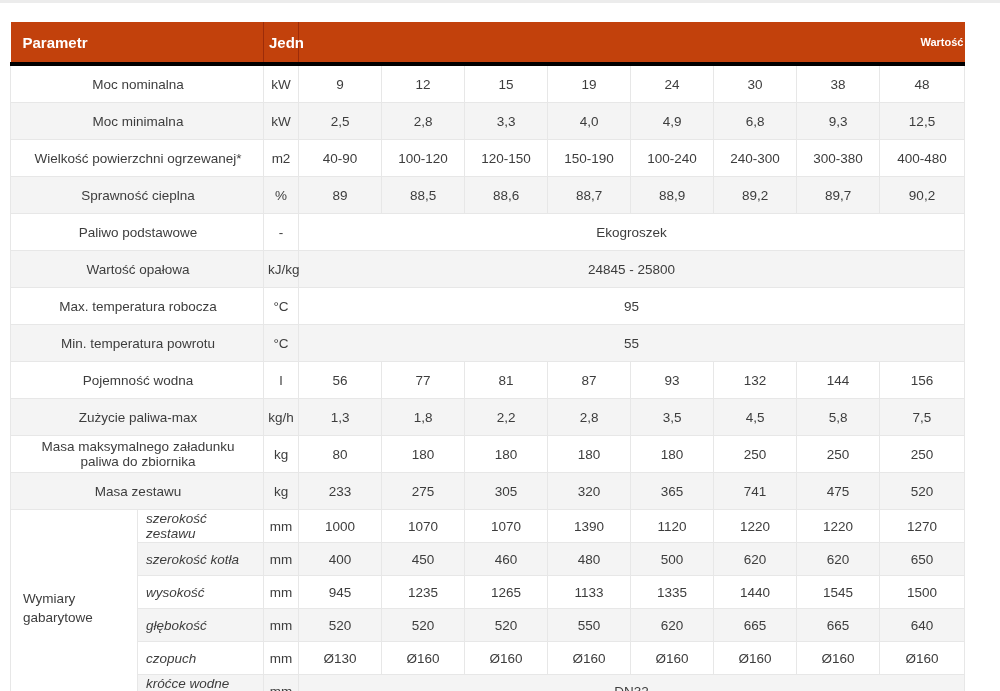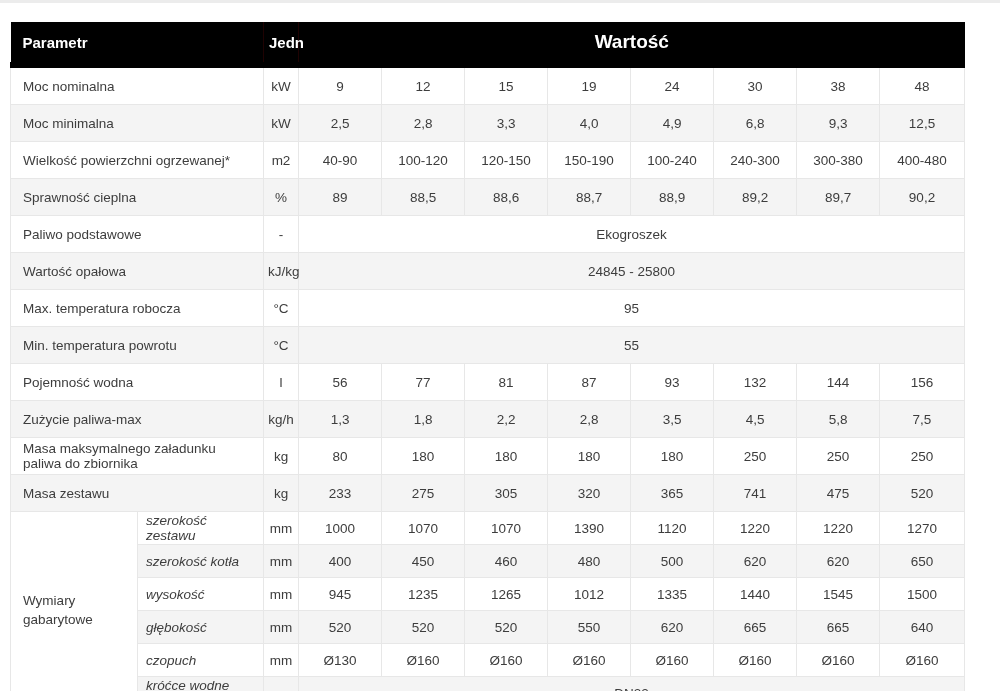--- a/index.html
+++ b/index.html
@@ -4,32 +4,32 @@
 <style>
   html,body{margin:0;padding:0;}
   body{
     width:1000px;height:691px;overflow:hidden;background:#ffffff;
     border-top:3px solid #ececec;box-sizing:border-box;
     font-family:"Liberation Sans", sans-serif;
   }
   .table-wrap{margin:19px 0 0 10px;}
   table{border-collapse:collapse;table-layout:fixed;width:955px;}
   thead th{
-    background:#000000;color:#ffffff;height:38px;vertical-align:middle;
-    font-weight:bold;border-bottom:6px solid #000000;
+    background:#c2410c;color:#ffffff;height:38px;vertical-align:middle;
+    font-weight:bold;border-bottom:4px solid #000000;
   }
   .h-param{text-align:left;padding-left:12px;font-size:15px;}
   .h-jedn{text-align:right;padding-left:5px;font-size:15px;border-left:1px solid rgba(90,5,5,.35);}
-  .h-wartosc{text-align:center;font-size:19px;border-left:1px solid rgba(90,5,5,.35);margin-top:12px;}
+  .h-wartosc{text-align:right;font-size:11px;border-left:1px solid rgba(90,5,5,.35);margin-top:12px;}
   tbody td{
     border:1px solid #e7e7e7;height:30px;text-align:center;vertical-align:middle;
     font-size:13.5px;color:#3d3d3d;padding:1px 4px;background:#ffffff;
   }
   tr.alt td{background:#f4f4f4;}
-  td.lbl{text-align:left;padding:3px 10px 3px 12px;}
+  td.lbl{text-align:center;padding:3px 10px 3px 12px;}
   td.sublbl{text-align:left;padding-left:8px;font-style:italic;}
   td.grp{background:#ffffff;text-align:left;padding-left:12px;vertical-align:middle;line-height:1.35;}
 </style>
 </head>
 <body>
 
 <div class="table-wrap">
 <table>
   <colgroup>
     <col style="width:127px">
@@ -192,21 +192,21 @@
       <td>620</td>
       <td>620</td>
       <td>650</td>
     </tr>
     <tr>
       <td class="sublbl">wysokość</td>
       <td>mm</td>
       <td>945</td>
       <td>1235</td>
       <td>1265</td>
-      <td>1012</td>
+      <td>1133</td>
       <td>1335</td>
       <td>1440</td>
       <td>1545</td>
       <td>1500</td>
     </tr>
     <tr class="alt">
       <td class="sublbl">głębokość</td>
       <td>mm</td>
       <td>520</td>
       <td>520</td>

